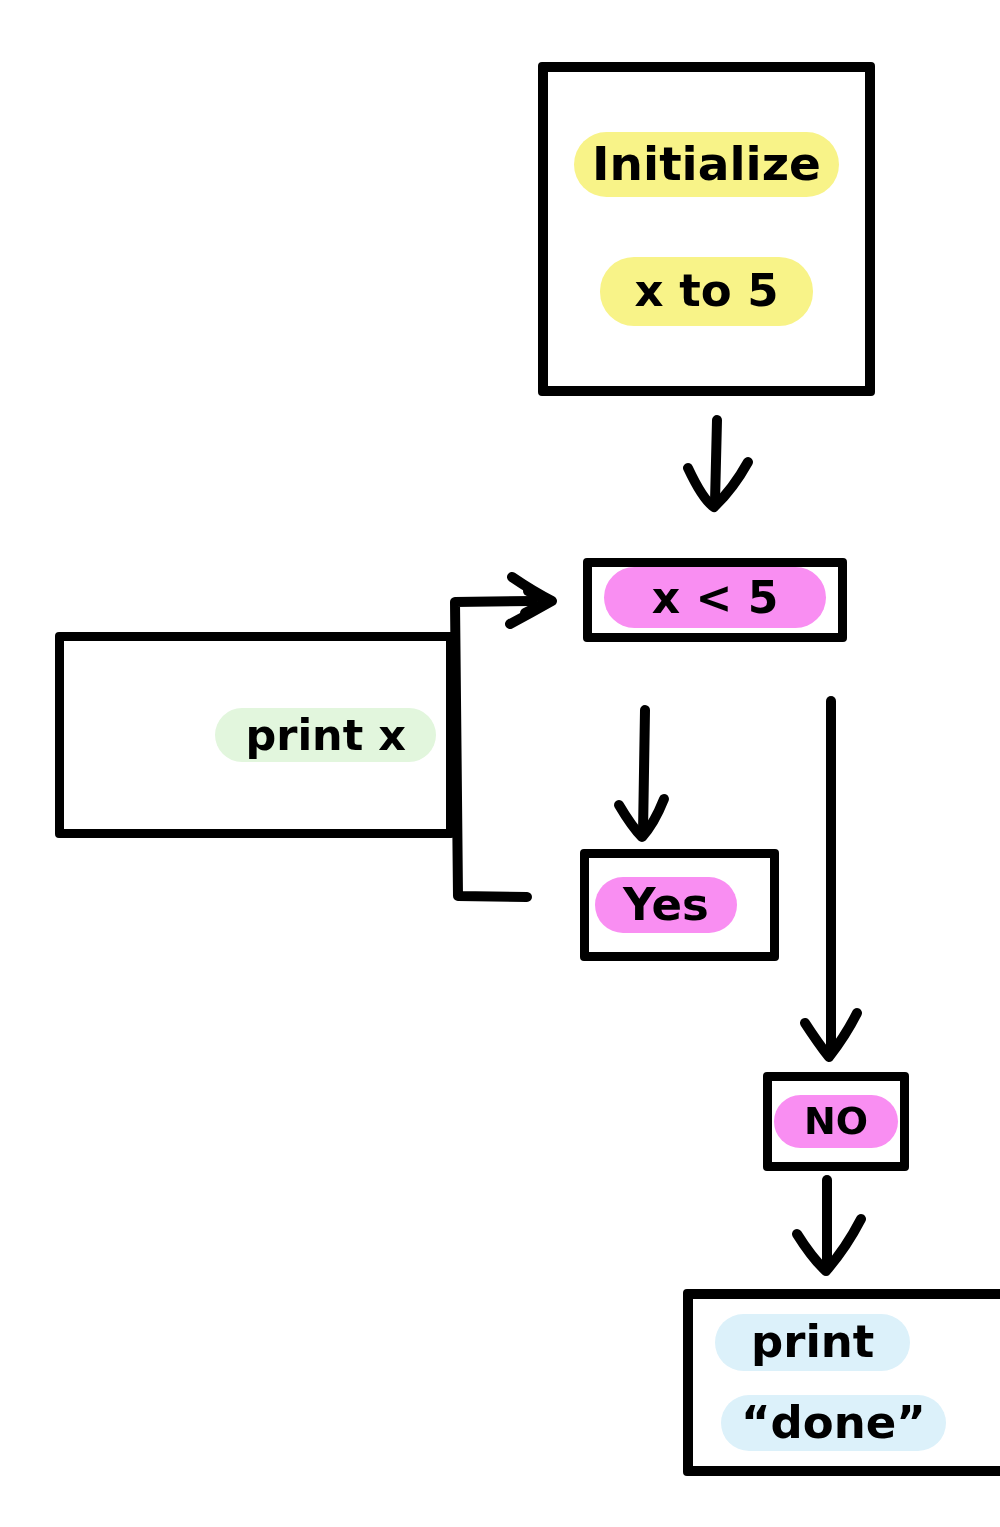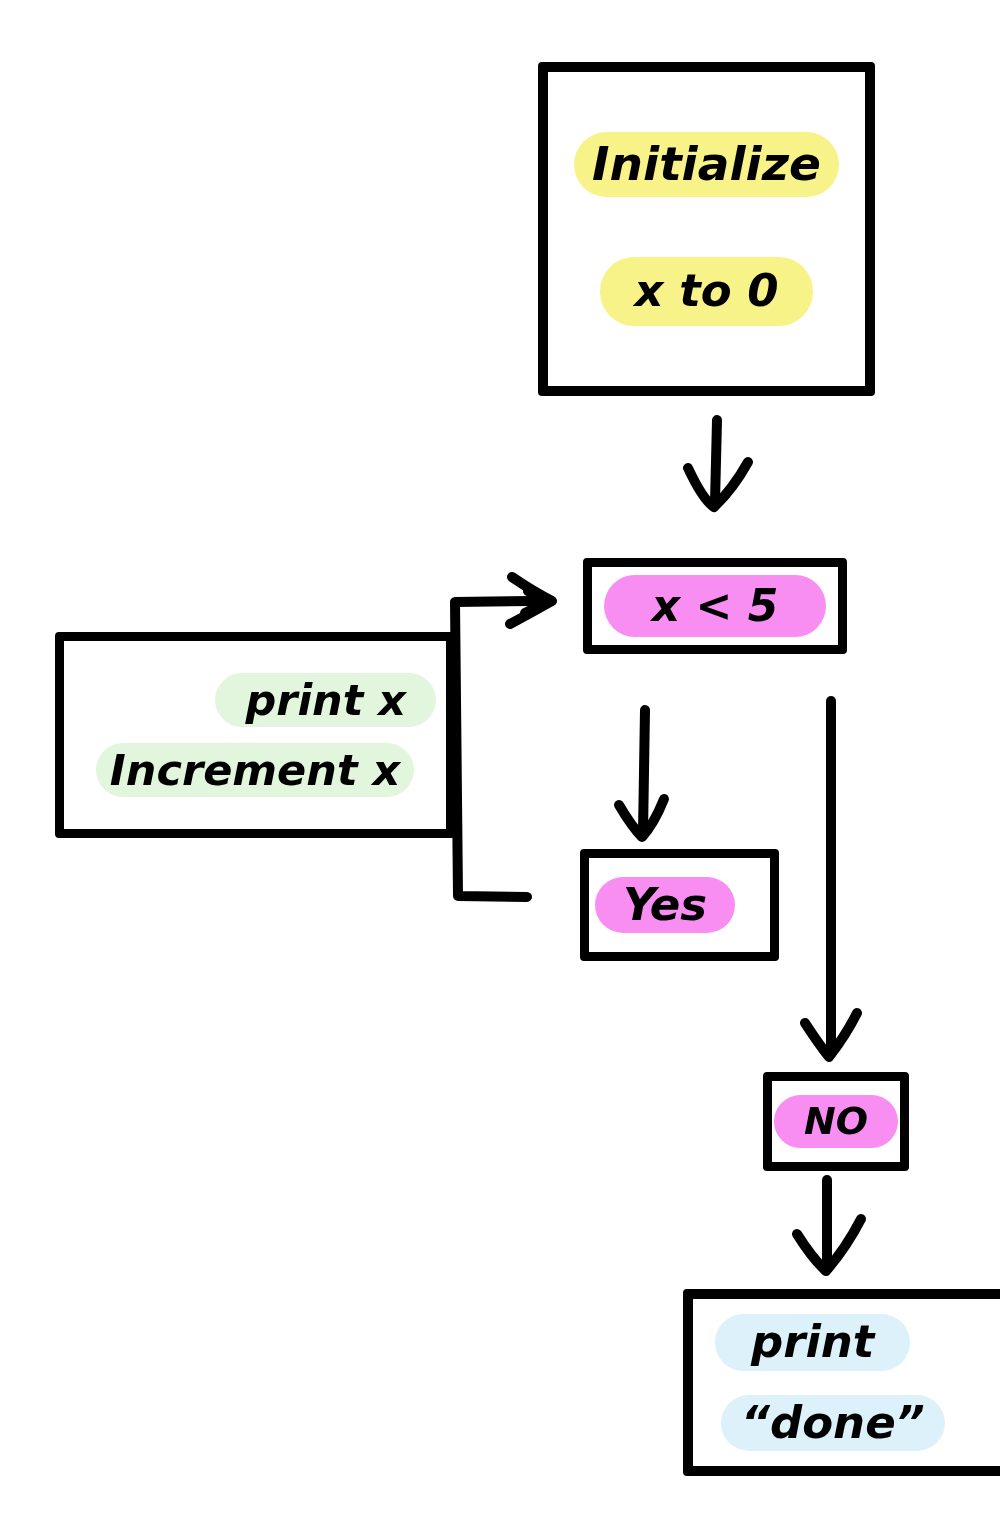--- a/index.html
+++ b/index.html
@@ -4,34 +4,34 @@
 <style>
   html,body { margin:0; padding:0; background:#ffffff; }
   .canvas {
     position:relative; width:1000px; height:1527px; background:#ffffff;
     font-family:"DejaVu Sans", sans-serif; overflow:hidden;
   }
   .arrow-layer { position:absolute; left:0; top:0; width:1000px; height:1527px; pointer-events:none; }
   .box {
     position:absolute; box-sizing:border-box; background:#ffffff;
     border:9px solid var(--ink, #000); border-radius:4px;
-    display:flex; flex-direction:column;font-style:italic;
+    display:flex; flex-direction:column;
   }
   .pill {
     border-radius:34px; font-weight:bold; color:var(--ink, #000);
     white-space:nowrap; width:max-content; line-height:1.12;
   }
   
   .box-init { left:538px; top:62px; width:337px; height:334px; border-width:10px;
               align-items:center; justify-content:center; gap:60px; }
   .pill-init-1 { background:var(--highlight-yellow,#f8f388); font-size:47px; padding:6px 18px; }
   .pill-init-2 { background:var(--highlight-yellow,#f8f388); font-size:45px; padding:9px 34px; }
   
-  .box-cond { left:583px; top:558px; width:264px; height:96px;
-              align-items:center; justify-content:center; }
+  .box-cond { left:583px; top:558px; width:264px; height:84px;
+              align-items:center; justify-content:flex-start; }
   .pill-cond { background:var(--highlight-pink,#f98ef2); font-size:44px; padding:6px 48px; }
   
   .box-loop { left:55px; top:632px; width:400px; height:206px; justify-content:center; gap:16px; }
   .pill-loop-1 { background:var(--highlight-green,#e2f6dd); align-self:flex-end; margin-right:10px;
                  font-size:43px; padding:3px 30px; }
   .pill-loop-2 { background:var(--highlight-green,#e2f6dd); align-self:center;
                  font-size:43px; padding:3px 14px; }
   
   .box-yes { left:580px; top:849px; width:199px; height:112px; justify-content:center; }
   .pill-yes { background:var(--highlight-pink,#f98ef2); align-self:flex-start; margin-left:6px;
@@ -74,30 +74,29 @@
       <path class="ink-stroke" d="M 805 1023 Q 818 1043 829 1057 Q 846 1035 857 1013"></path>
     </g>
     <g>
       <path class="ink-stroke" d="M 827 1180 L 827 1266"></path>
       <path class="ink-stroke" d="M 797 1234 Q 812 1258 826 1271 Q 846 1248 861 1219"></path>
     </g>
   </svg>
 
   <div class="box box-init">
     <div class="pill pill-init-1">Initialize</div>
-    <div class="pill pill-init-2">x to 0</div>
+    <div class="pill pill-init-2">x to 5</div>
   </div>
 
   <div class="box box-cond">
     <div class="pill pill-cond">x &lt; 5</div>
   </div>
 
   <div class="box box-loop">
     <div class="pill pill-loop-1">print x</div>
-    <div class="pill pill-loop-2">Increment x</div>
   </div>
 
   <div class="box box-yes">
     <div class="pill pill-yes">Yes</div>
   </div>
 
   <div class="box box-no">
     <div class="pill pill-no">NO</div>
   </div>
 

